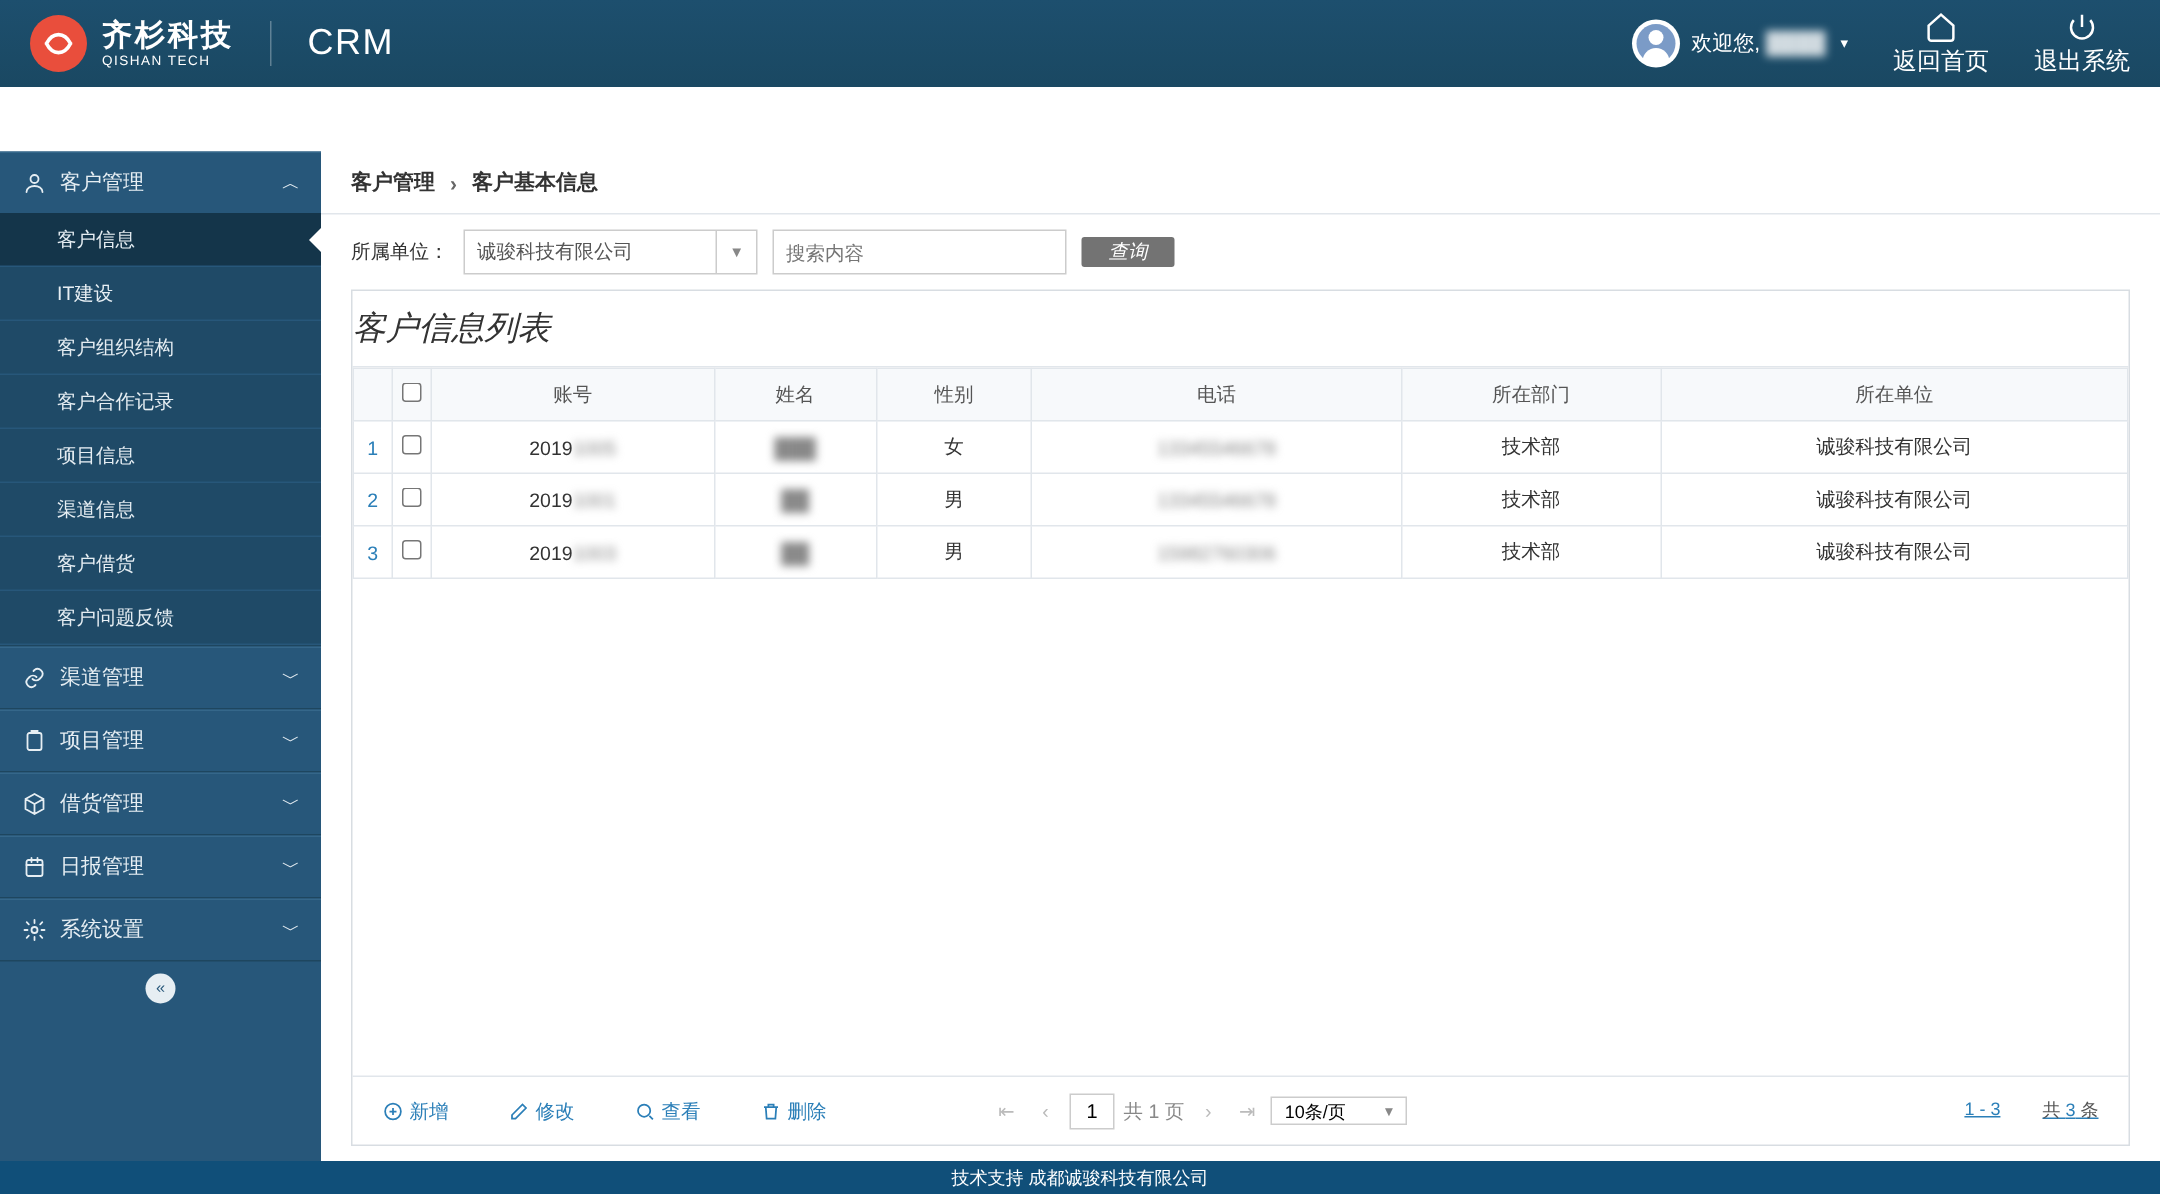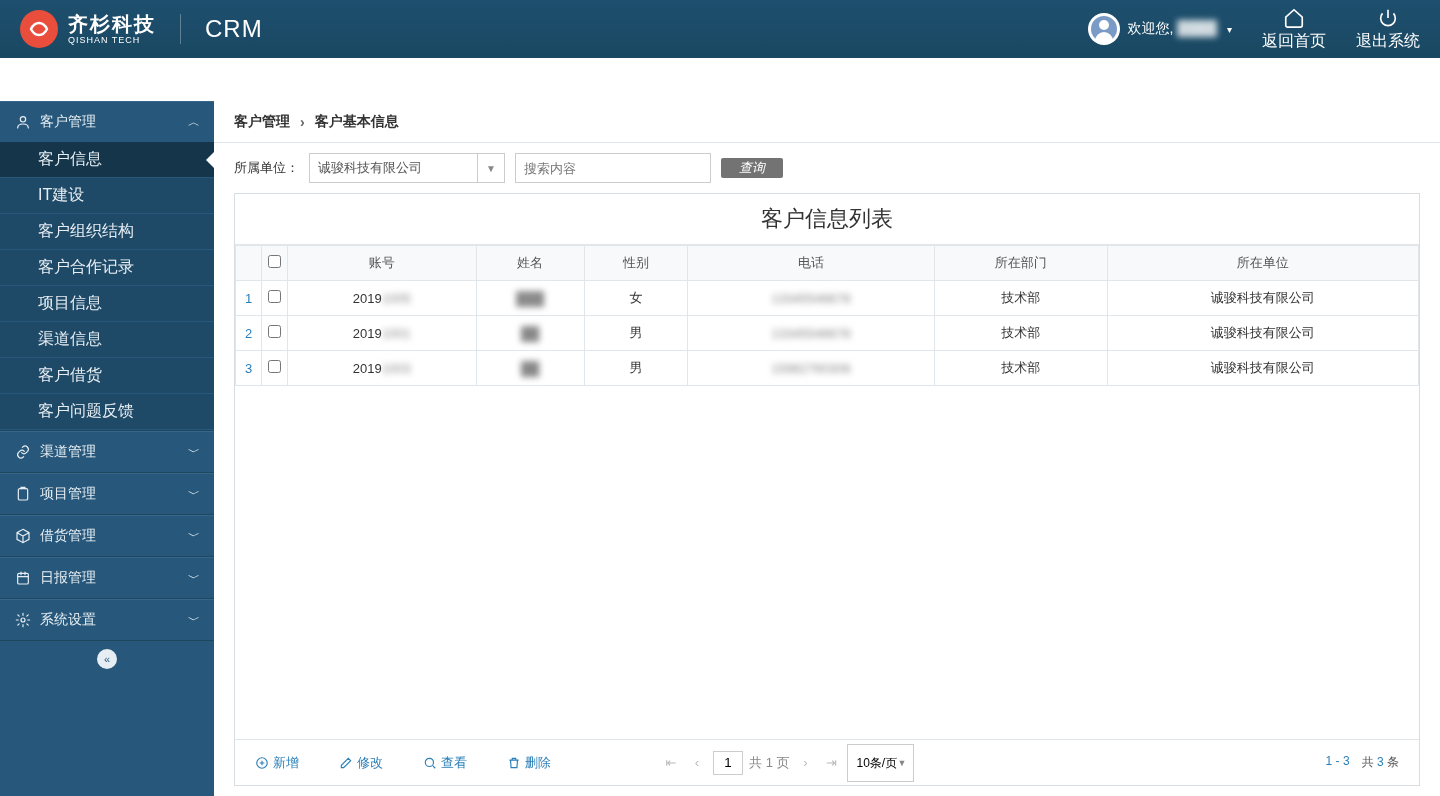--- a/index.html
+++ b/index.html
@@ -35,60 +35,60 @@
 .body { flex: 1; display: flex; min-height: 0; margin-top: 43px; }
 
 
 .sidebar { width: 214px; background: #27577a; color: #e6eef3; display: flex; flex-direction: column; }
 .nav-group { border-bottom: 1px solid #1e465f; border-top: 1px solid #35678a; }
 .nav-group-header { height: 40px; display: flex; align-items: center; padding: 0 14px; cursor: pointer; font-size: 14px; }
 .nav-ico { width: 18px; display: inline-flex; align-items: center; justify-content: center; margin-right: 8px; }
 .nav-ico svg { width: 16px; height: 16px; }
 .nav-chevron { margin-left: auto; font-size: 12px; }
 .nav-sub { background: #1f4a67; }
-.nav-sub-item { height: 36px; display: flex; align-items: center; padding-left: 38px; font-size: 16px; cursor: pointer; position: relative; border-bottom: 1px solid #27577a; }
+.nav-sub-item { height: 36px; display: flex; align-items: center; padding-left: 38px; font-size: 13px; cursor: pointer; position: relative; border-bottom: 1px solid #27577a; }
 .nav-sub-item.active { background: #14354a; }
 .nav-sub-item.active::after { content: ""; position: absolute; right: -1px; top: 50%; transform: translateY(-50%); border: 9px solid transparent; border-right-color: #fff; }
 .sidebar-collapse { margin-top: 8px; align-self: center; width: 20px; height: 20px; border-radius: 50%; background: #e6eef3; color: #27577a; display: flex; align-items: center; justify-content: center; cursor: pointer; font-size: 11px; }
 
 
 .main { flex: 1; display: flex; flex-direction: column; min-width: 0; }
 .breadcrumb { height: 42px; border-bottom: 1px solid #e1e6eb; display: flex; align-items: center; padding: 0 20px; font-size: 14px; color: #333; font-weight: 600; gap: 10px; }
 .breadcrumb-sep { color: #666; }
 
 .toolbar { padding: 10px 20px; display: flex; align-items: center; gap: 10px; }
 .toolbar-label { font-size: 13px; color: #333; }
 .select-box { width: 196px; height: 30px; border: 1px solid #ccc; display: flex; align-items: center; padding: 0 8px; font-size: 13px; color: #555; cursor: pointer; background:#fff; }
 .select-caret { margin-left: auto; font-size: 10px; color: #888; border-left:1px solid #ccc; padding-left:8px; height:100%; display:flex; align-items:center; }
 .search-input { width: 196px; height: 30px; border: 1px solid #ccc; padding: 0 8px; font-size: 13px; outline: none; }
 .btn-primary { height: 20px; padding: 0 18px; background: #737373; color: #fff; border: none; font-size: 13px; cursor: pointer; border-radius: 2px; font-style: italic; }
 
 .content { flex: 1; padding: 0 20px 10px; display: flex; flex-direction: column; min-height: 0; }
 .panel { border: 1px solid #d8dde2; flex: 1; display: flex; flex-direction: column; min-height: 0; }
-.panel-title { text-align: center; font-size: 22px; padding: 10px 0; font-weight: 500; border-bottom: 1px solid #e1e6eb; }
+.panel-title { font-size: 22px; padding: 10px 0; font-weight: 500; border-bottom: 1px solid #e1e6eb; font-style: italic; }
 .table-wrap { flex: 1; overflow: auto; }
 table { width: 100%; border-collapse: collapse; }
 th, td { border: 1px solid #e1e6eb; padding: 8px 6px; text-align: center; font-size: 13px; font-weight: normal; }
 th { background: #f7f9fb; color: #555; }
 .col-idx { width: 26px; color: #2b7fb8; }
 .col-chk { width: 26px; }
 td .blur { filter: blur(3px); color:#888; }
 input[type=checkbox] { cursor: pointer; }
 
 .panel-footer { border-top: 1px solid #e1e6eb; height: 46px; display: flex; align-items: center; padding: 0 20px; gap: 40px; font-size: 13px; }
 .action-btn { display: inline-flex; align-items: center; gap: 4px; color: #2b7fb8; cursor: pointer; }
 .action-btn svg { width: 14px; height: 14px; }
 .footer-spacer-sm { width: 30px; }
 .pager { display: flex; align-items: center; gap: 6px; color: #888; }
 .pager-btn { width: 20px; height: 20px; display:flex; align-items:center; justify-content:center; cursor:pointer; color:#bbb; }
 .pager-input { width: 30px; height: 24px; text-align: center; border: 1px solid #ccc; }
-.pager-select { height: 38px; border: 1px solid #ccc; padding: 0 16px 0 8px; font-size: 12px; cursor: pointer; appearance:none; background:#fff; position:relative; }
+.pager-select { height: 19px; border: 1px solid #ccc; padding: 0 40px 0 8px; font-size: 12px; cursor: pointer; appearance:none; background:#fff; position:relative; }
 .pager-select-wrap { position:relative; display:inline-block; }
 .pager-select-wrap::after { content:"▼"; font-size:9px; color:#888; position:absolute; right:8px; top:50%; transform:translateY(-50%); pointer-events:none;}
-.footer-right { margin-left: auto; color: #2b7fb8; font-size: 12px; display:flex; gap:12px; }
+.footer-right { margin-left: auto; color: #2b7fb8; font-size: 12px; display:flex; gap:28px;text-decoration:underline; }
 .footer-right .total { color:#555; }
 
 .app-footer { height: 22px; background: #104f79; color: #fff; text-align: center; font-size: 12px; line-height: 22px; }
 </style>
 </head>
 <body>
 
 <div class="app">
 
   <div class="header">
@@ -354,13 +354,14 @@
               <span class="total">
                 <span>共 </span><span style="color:#2b7fb8">3</span><span> 条</span>
               </span>
             </div>
           </div>
         </div>
       </div>
     </div>
   </div>
 
+  <div class="app-footer">技术支持 成都诚骏科技有限公司</div>
 </div>
 
 </body></html>

